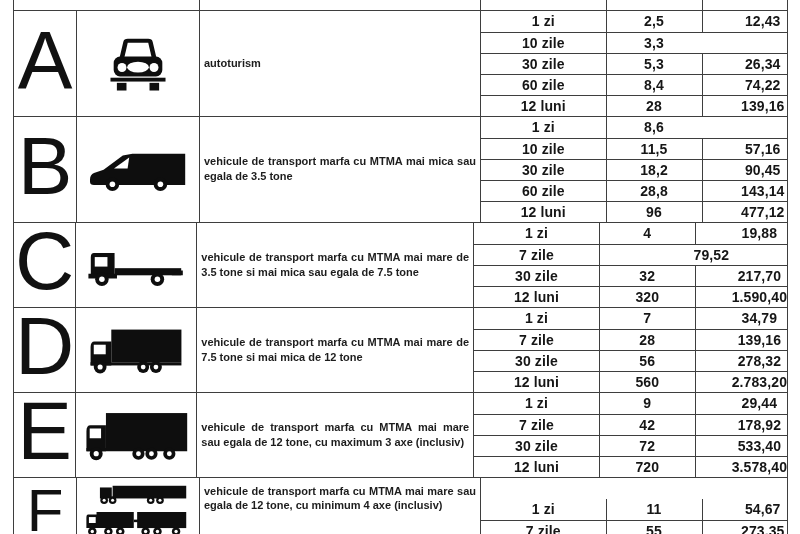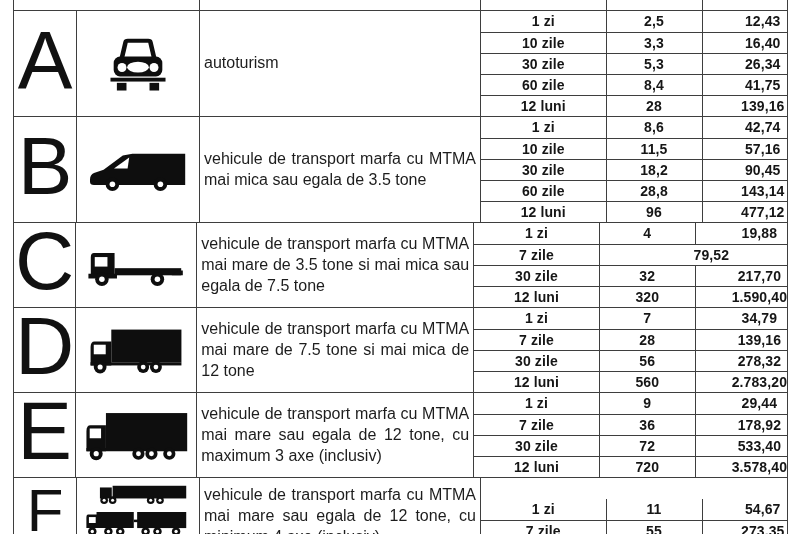--- a/index.html
+++ b/index.html
@@ -41,21 +41,21 @@
   .c-icon{
     box-sizing:border-box;width:123px;border-left:1.5px solid var(--bc);
     display:flex;align-items:center;justify-content:center;
   }
   .c-desc{
     box-sizing:border-box;width:281px;border-left:1.5px solid var(--bc);
     display:flex;align-items:center;
     padding:3px 4px;
   }
   .desc-text{
-    font-size:16px;font-weight:400;line-height:1.33;
+    font-size:11px;font-weight:700;line-height:1.33;
     text-align:justify;color:#1d1d1d;width:100%;
   }
   .c-right{
     box-sizing:border-box;flex:1;border-left:1.5px solid var(--bc);
     display:flex;flex-direction:column;justify-content:flex-end;
   }
   .sub{display:flex;height:21px;box-sizing:border-box;}
   .sub + .sub{border-top:1.5px solid var(--bc);}
   .p-period,.p-euro,.p-lei{
     box-sizing:border-box;
@@ -109,31 +109,30 @@
           </div>
           <div class="c-right">
             <div class="sub">
               <div class="p-period">1 zi</div>
               <div class="p-euro">2,5</div>
               <div class="p-lei">12,43</div>
             </div>
             <div class="sub">
               <div class="p-period">10 zile</div>
               <div class="p-euro">3,3</div>
-              <div class="p-lei">16,40</div>
             </div>
             <div class="sub">
               <div class="p-period">30 zile</div>
               <div class="p-euro">5,3</div>
               <div class="p-lei">26,34</div>
             </div>
             <div class="sub">
               <div class="p-period">60 zile</div>
               <div class="p-euro">8,4</div>
-              <div class="p-lei">41,75</div>
+              <div class="p-lei">74,22</div>
             </div>
             <div class="sub">
               <div class="p-period">12 luni</div>
               <div class="p-euro">28</div>
               <div class="p-lei">139,16</div>
             </div>
           </div>
         </div>
         <div class="group">
           <div class="c-letter">B</div>
@@ -149,21 +148,20 @@
               </g>
             </svg>
           </div>
           <div class="c-desc">
             <div class="desc-text">vehicule de transport marfa cu MTMA mai mica sau egala de 3.5 tone</div>
           </div>
           <div class="c-right">
             <div class="sub">
               <div class="p-period">1 zi</div>
               <div class="p-euro">8,6</div>
-              <div class="p-lei">42,74</div>
             </div>
             <div class="sub">
               <div class="p-period">10 zile</div>
               <div class="p-euro">11,5</div>
               <div class="p-lei">57,16</div>
             </div>
             <div class="sub">
               <div class="p-period">30 zile</div>
               <div class="p-euro">18,2</div>
               <div class="p-lei">90,45</div>
@@ -290,21 +288,21 @@
             <div class="desc-text">vehicule de transport marfa cu MTMA mai mare sau egala de 12 tone, cu maximum 3 axe (inclusiv)</div>
           </div>
           <div class="c-right">
             <div class="sub">
               <div class="p-period">1 zi</div>
               <div class="p-euro">9</div>
               <div class="p-lei">29,44</div>
             </div>
             <div class="sub">
               <div class="p-period">7 zile</div>
-              <div class="p-euro">36</div>
+              <div class="p-euro">42</div>
               <div class="p-lei">178,92</div>
             </div>
             <div class="sub">
               <div class="p-period">30 zile</div>
               <div class="p-euro">72</div>
               <div class="p-lei">533,40</div>
             </div>
             <div class="sub">
               <div class="p-period">12 luni</div>
               <div class="p-euro">720</div>

